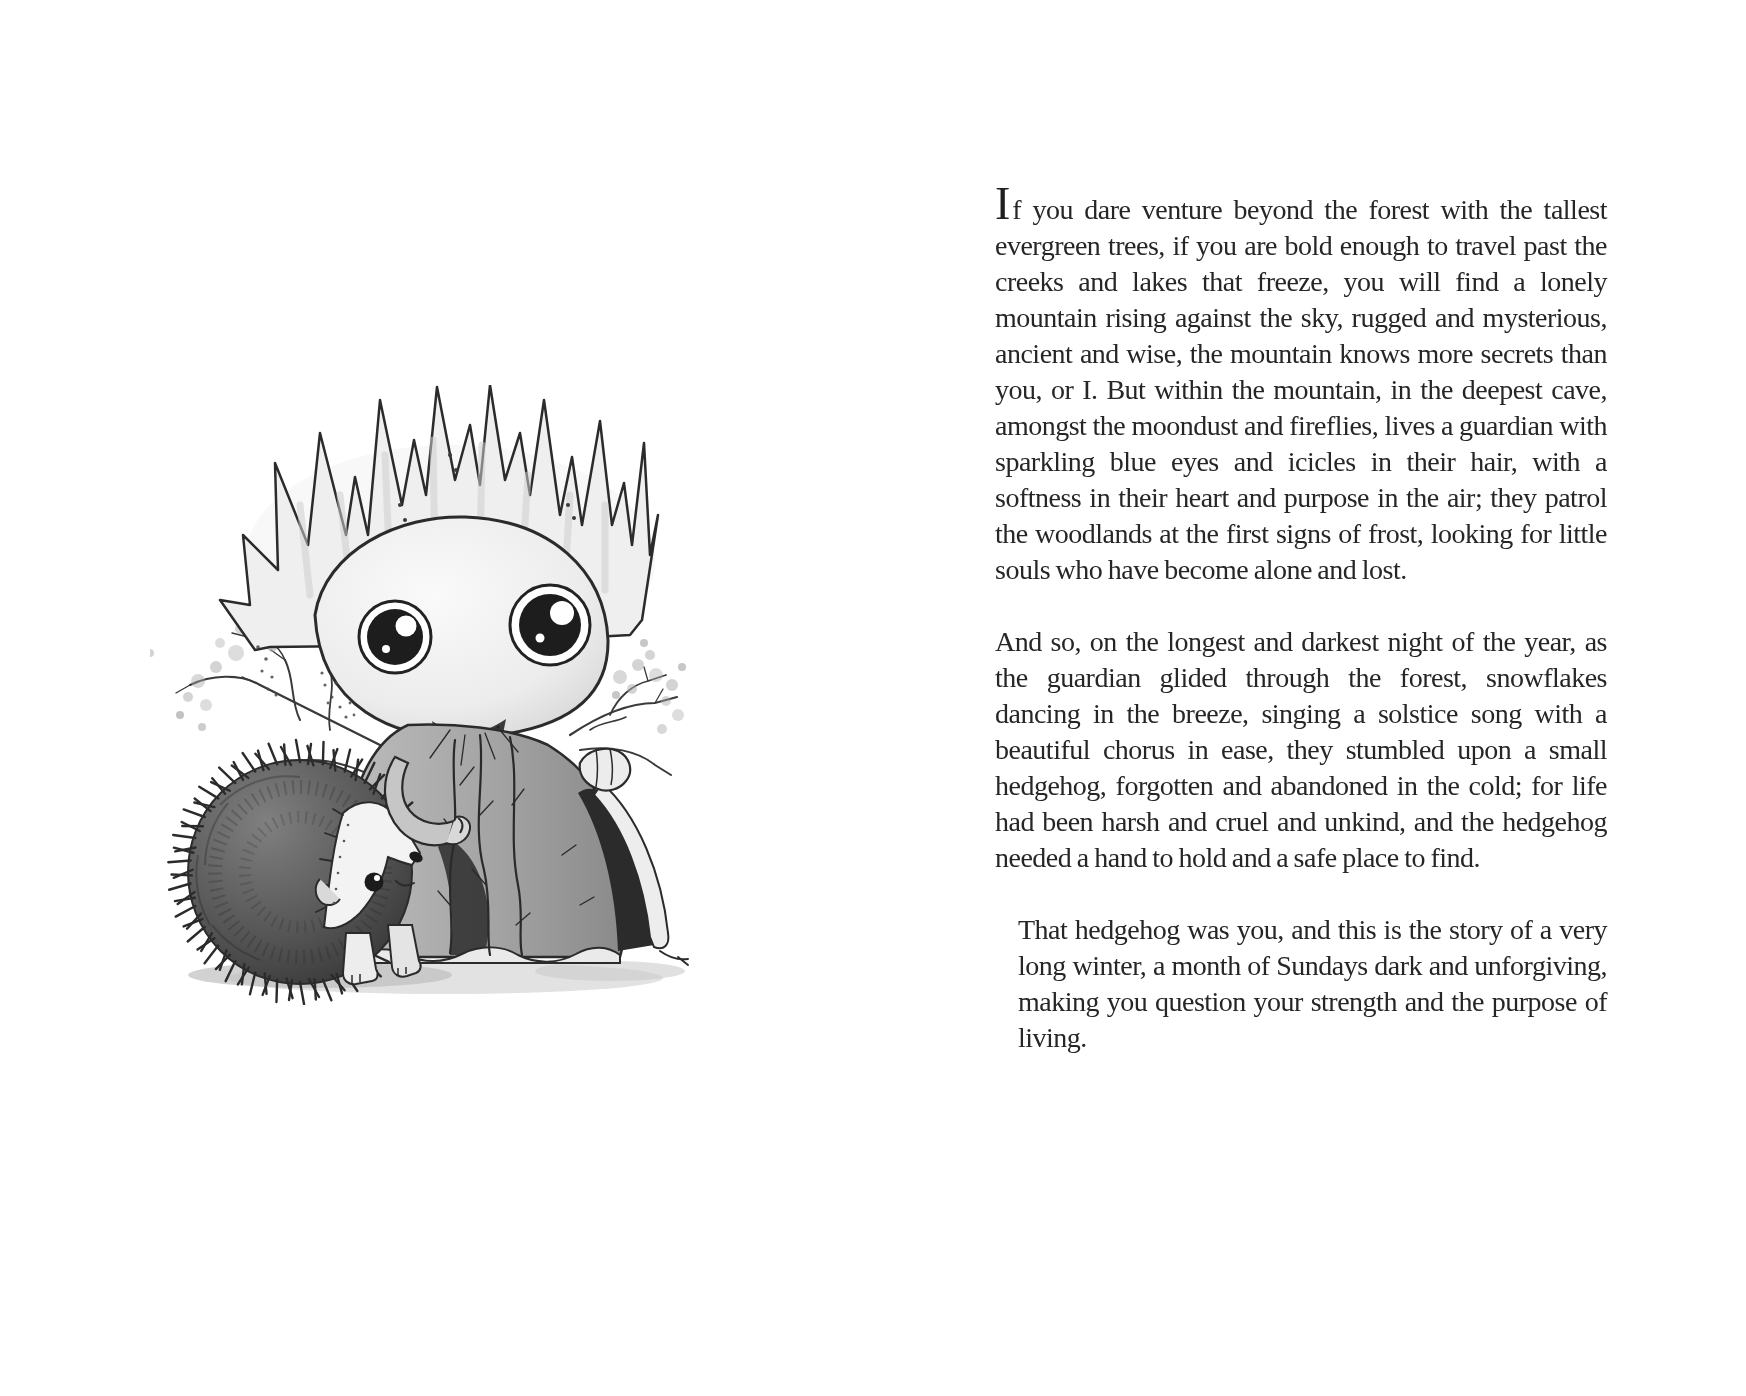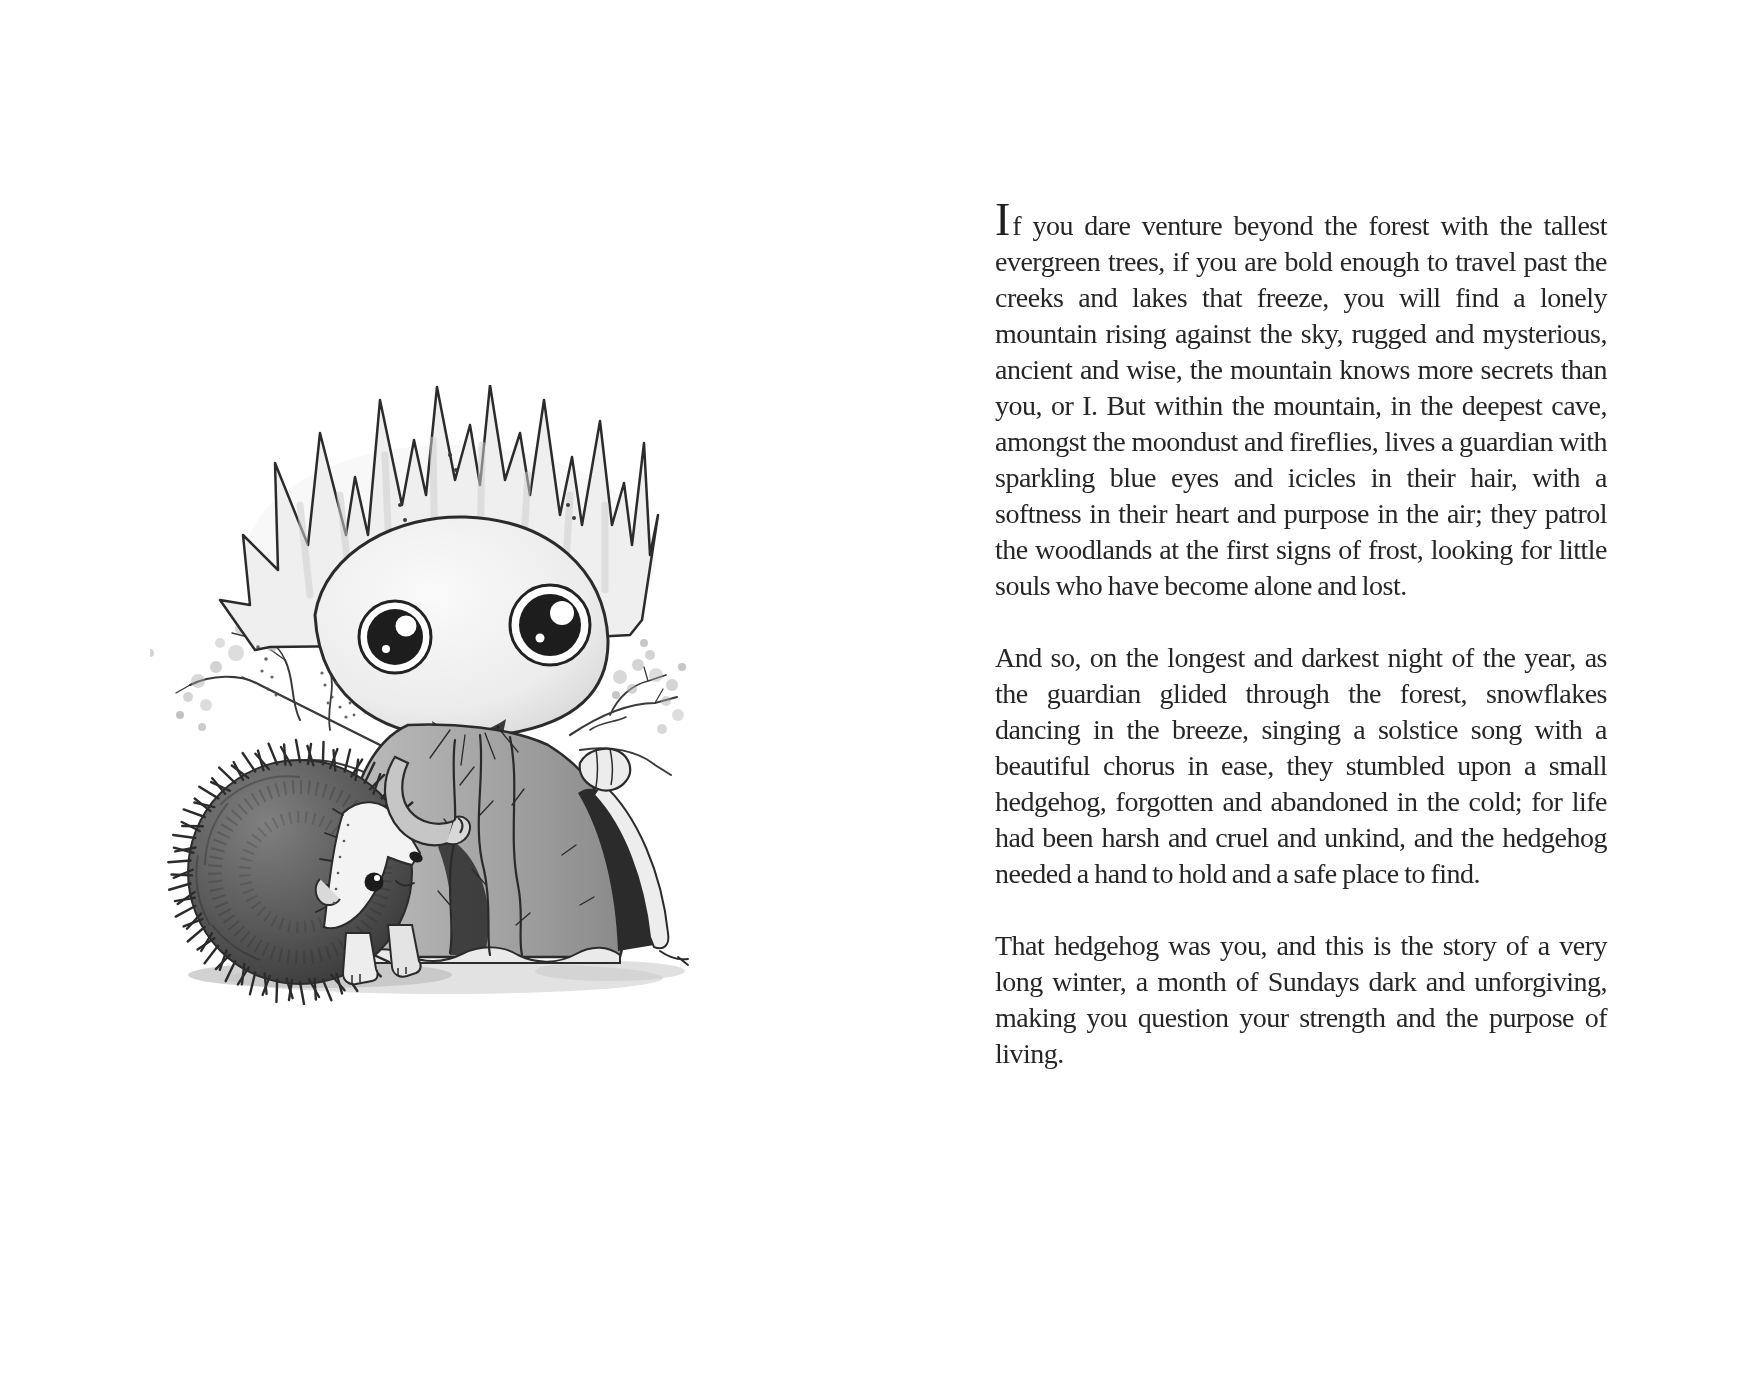--- a/index.html
+++ b/index.html
@@ -8,27 +8,27 @@
     width:1746px;height:1396px;background:#ffffff;position:relative;
     font-family:"Liberation Serif","DejaVu Serif",serif;
     overflow:hidden;
   }
   .spread{position:absolute;inset:0;background:#ffffff;}
   .illustration{
     position:absolute;left:150px;top:385px;width:540px;height:620px;margin:0;
   }
   .illustration svg{width:100%;height:100%;display:block;}
   .story{
-    position:absolute;left:995px;top:208px;width:612px;
+    position:absolute;left:995px;top:192px;width:612px;
     font-size:28px;line-height:36px;color:#262626;
     text-align:justify;text-align-last:left;
     letter-spacing:-0.5px;word-spacing:-1px;
   }
   .story p{margin:0 0 36px 0;}
-  .story p:last-child{margin-bottom:0;}
+  .story p:last-child{margin-bottom:0;margin-left:23px;}
   .dropcap{
     font-size:46px;line-height:0;letter-spacing:0;
     margin-right:2px;color:#1f1f1f;
   }
 </style>
 </head>
 <body>
 
 <div class="spread">
 

